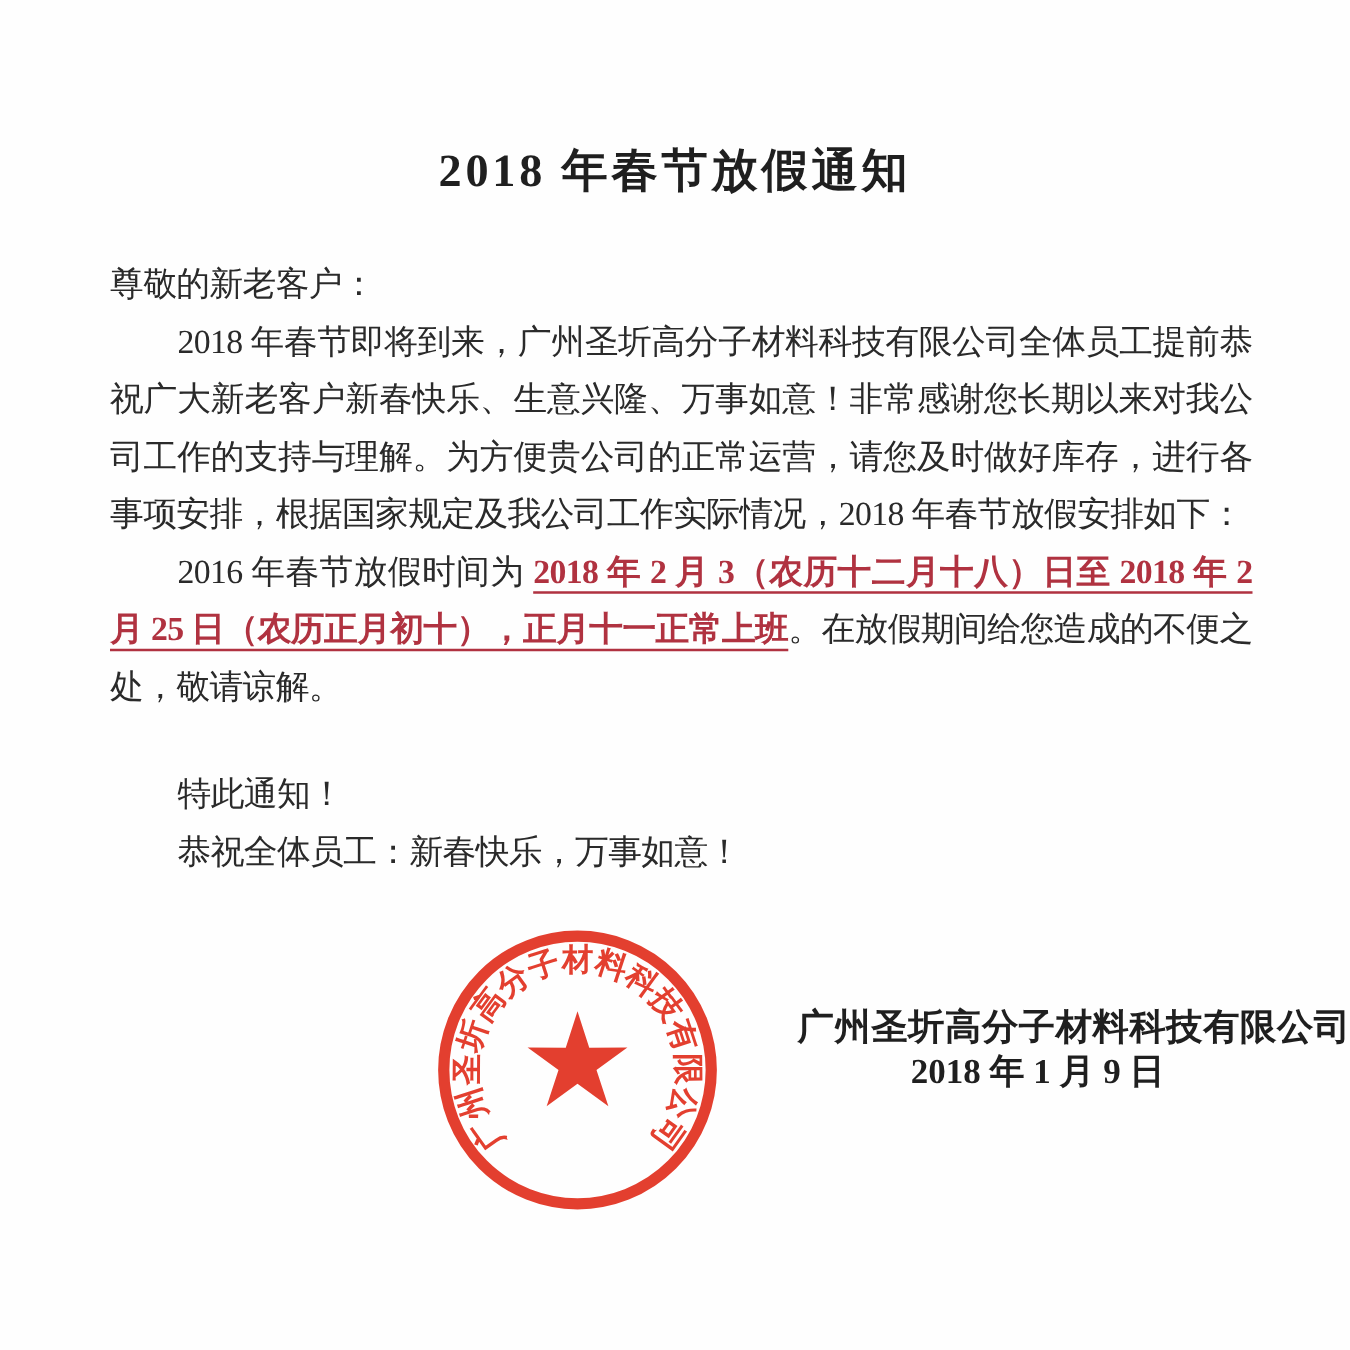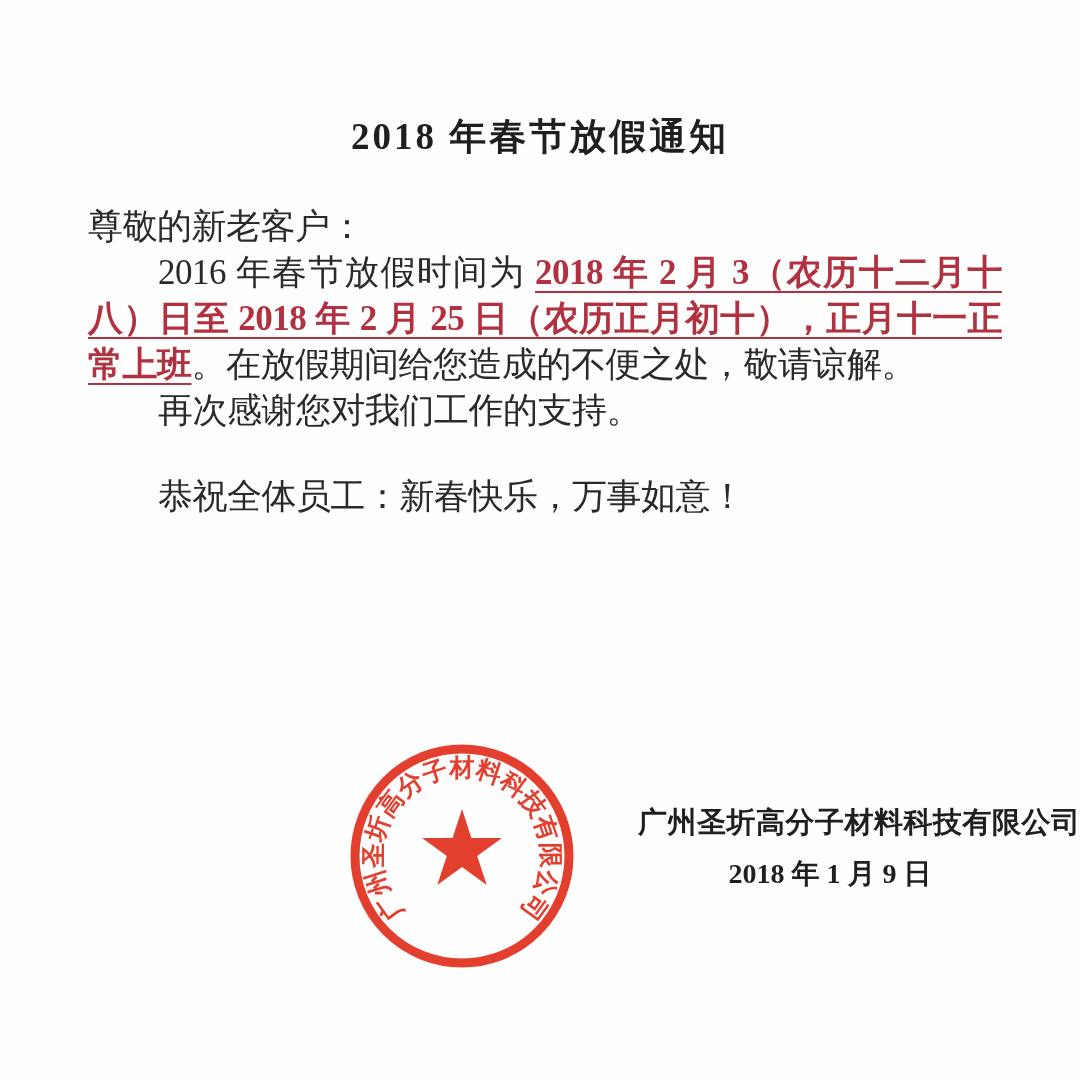--- a/index.html
+++ b/index.html
@@ -19,21 +19,21 @@
     margin: 0;
     padding-top: 112px;
     text-align: center;
     font-size: 37px;
     font-weight: bold;
     letter-spacing: 3px;
     color: #1f1f1f;
   }
   .body-text {
     margin: 42px 78px 0 88px;
-    font-size: 35px;
+    font-size: 27px;
     line-height: 46px;
     letter-spacing: -0.5px;
     color: #2a2a2a;
     text-align: justify;
   }
   .body-text p {
     margin: 0;
     padding: 0;
   }
   .body-text p.indent {
@@ -69,36 +69,37 @@
   }
   .signature-company {
     font-size: 29px;
     line-height: 36px;
     letter-spacing: 0.5px;
     white-space: nowrap;
   }
   .signature-date {
     font-size: 28px;
     line-height: 36px;
-    margin-top: 16px;
+    margin-top: 0;
   }
 </style>
 </head>
 <body>
 
 <div class="page">
 
   <h1 class="title">2018 年春节放假通知</h1>
 
   <div class="body-text">
     <p>尊敬的新老客户：</p>
     <div id="paragraphs">
+        <p class="indent"><span>2018 年春节即将到来，广州圣圻高分子材料科技有限公司全体员工提前恭祝广大新老客户新春快乐、生意兴隆、万事如意！非常感谢您长期以来对我公司工作的支持与理解。为方便贵公司的正常运营，请您及时做好库存，进行各事项安排，根据国家规定及我公司工作实际情况，2018 年春节放假安排如下：</span></p>
         <p class="indent"><span>2016 年春节放假时间为 </span><span class="seg-red-underline">2018 年 2 月 3（农历十二月十八）日至 2018 年 2 月 25 日（农历正月初十），正月十一正常上班</span><span>。在放假期间给您造成的不便之处，敬请谅解。</span></p>
-        <p class="indent"><span>再次感谢您对我们工作的支持。</span></p>
         <div class="para-spacer"></div>
+        <p class="indent"><span>特此通知！</span></p>
         <p class="indent"><span>恭祝全体员工：新春快乐，万事如意！</span></p>
       </div>
   </div>
 
   <div class="seal-wrap">
     <svg width="240" height="246" viewBox="0 0 240 246" xmlns="http://www.w3.org/2000/svg">
       <circle cx="120" cy="122" r="107" fill="none" stroke="#e23120" stroke-width="9"></circle>
       <path id="sealArc" d="M 63.4 178.6 A 80 80 0 1 1 176.6 178.6" fill="none"></path>
       <text font-size="25" font-weight="bold" fill="#e23120" font-family="Liberation Serif, DejaVu Serif, serif">
         <textPath href="#sealArc" startOffset="50%" text-anchor="middle">广州圣圻高分子材料科技有限公司</textPath>

